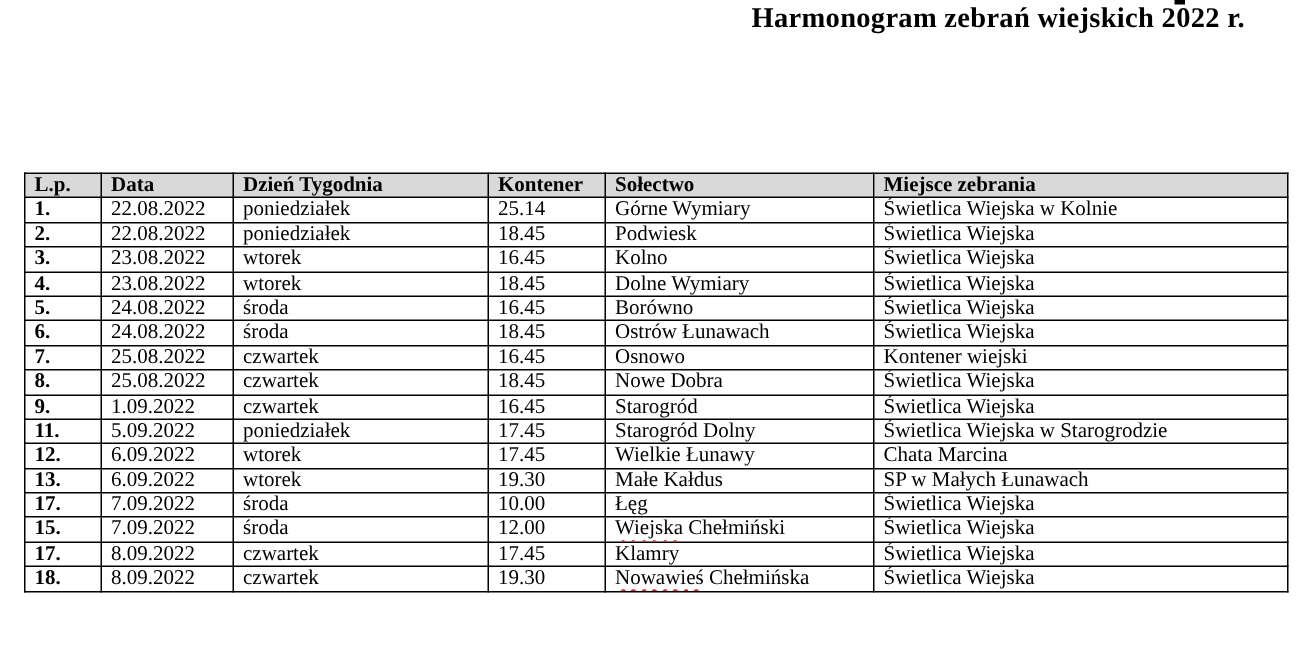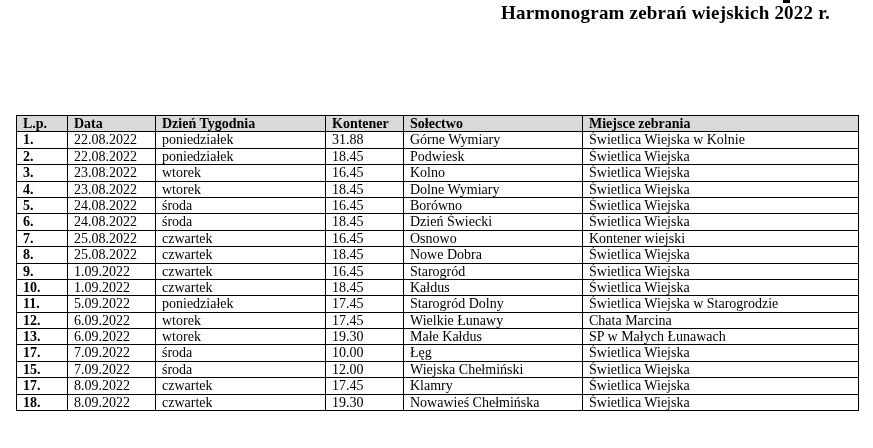--- a/index.html
+++ b/index.html
@@ -99,21 +99,21 @@
           <th class="col-godzina">Kontener</th>
           <th class="col-solectwo">Sołectwo</th>
           <th class="col-miejsce">Miejsce zebrania</th>
         </tr>
     </thead>
     <tbody id="table-body">
         <tr>
           <td class="col-lp">1.</td>
           <td class="col-data">22.08.2022</td>
           <td class="col-dzien">poniedziałek</td>
-          <td class="col-godzina">31.88</td>
+          <td class="col-godzina">25.14</td>
           <td class="col-solectwo">Górne Wymiary</td>
           <td class="col-miejsce">Świetlica Wiejska w Kolnie</td>
         </tr>
         <tr>
           <td class="col-lp">2.</td>
           <td class="col-data">22.08.2022</td>
           <td class="col-dzien">poniedziałek</td>
           <td class="col-godzina">18.45</td>
           <td class="col-solectwo">Podwiesk</td>
           <td class="col-miejsce">Świetlica Wiejska</td>
@@ -140,21 +140,21 @@
           <td class="col-dzien">środa</td>
           <td class="col-godzina">16.45</td>
           <td class="col-solectwo">Borówno</td>
           <td class="col-miejsce">Świetlica Wiejska</td>
         </tr>
         <tr>
           <td class="col-lp">6.</td>
           <td class="col-data">24.08.2022</td>
           <td class="col-dzien">środa</td>
           <td class="col-godzina">18.45</td>
-          <td class="col-solectwo">Dzień Świecki</td>
+          <td class="col-solectwo">Ostrów Łunawach</td>
           <td class="col-miejsce">Świetlica Wiejska</td>
         </tr>
         <tr>
           <td class="col-lp">7.</td>
           <td class="col-data">25.08.2022</td>
           <td class="col-dzien">czwartek</td>
           <td class="col-godzina">16.45</td>
           <td class="col-solectwo">Osnowo</td>
           <td class="col-miejsce">Kontener wiejski</td>
         </tr>
@@ -165,28 +165,20 @@
           <td class="col-godzina">18.45</td>
           <td class="col-solectwo">Nowe Dobra</td>
           <td class="col-miejsce">Świetlica Wiejska</td>
         </tr>
         <tr>
           <td class="col-lp">9.</td>
           <td class="col-data">1.09.2022</td>
           <td class="col-dzien">czwartek</td>
           <td class="col-godzina">16.45</td>
           <td class="col-solectwo">Starogród</td>
-          <td class="col-miejsce">Świetlica Wiejska</td>
-        </tr>
-        <tr>
-          <td class="col-lp">10.</td>
-          <td class="col-data">1.09.2022</td>
-          <td class="col-dzien">czwartek</td>
-          <td class="col-godzina">18.45</td>
-          <td class="col-solectwo">Kałdus</td>
           <td class="col-miejsce">Świetlica Wiejska</td>
         </tr>
         <tr>
           <td class="col-lp">11.</td>
           <td class="col-data">5.09.2022</td>
           <td class="col-dzien">poniedziałek</td>
           <td class="col-godzina">17.45</td>
           <td class="col-solectwo">Starogród Dolny</td>
           <td class="col-miejsce">Świetlica Wiejska w Starogrodzie</td>
         </tr>

